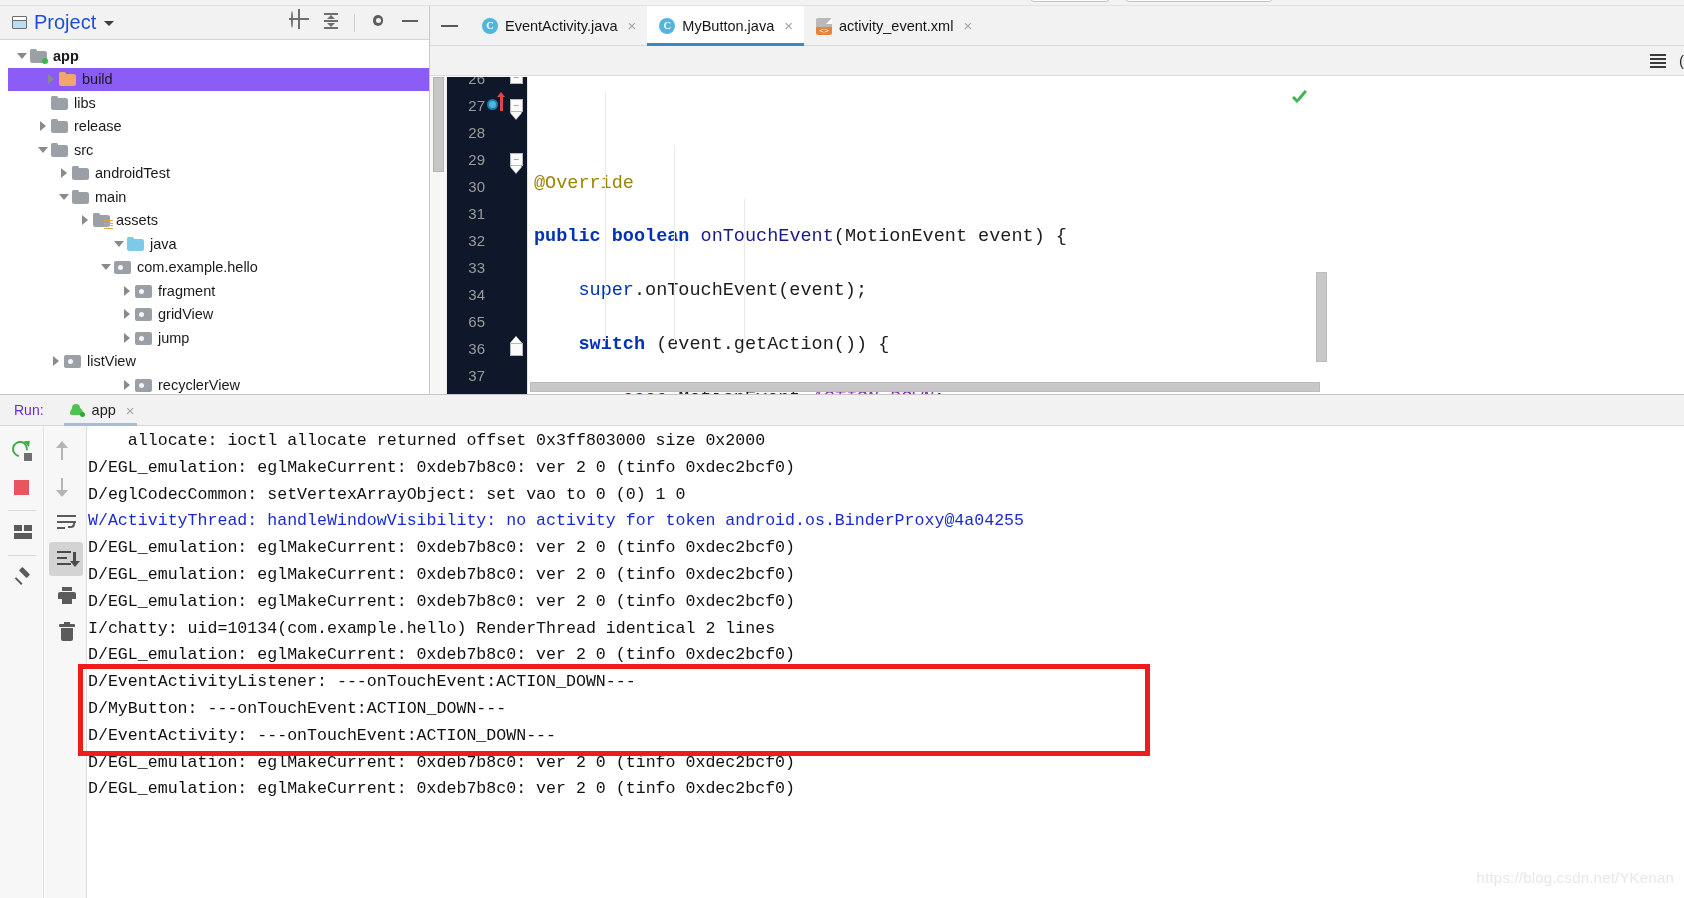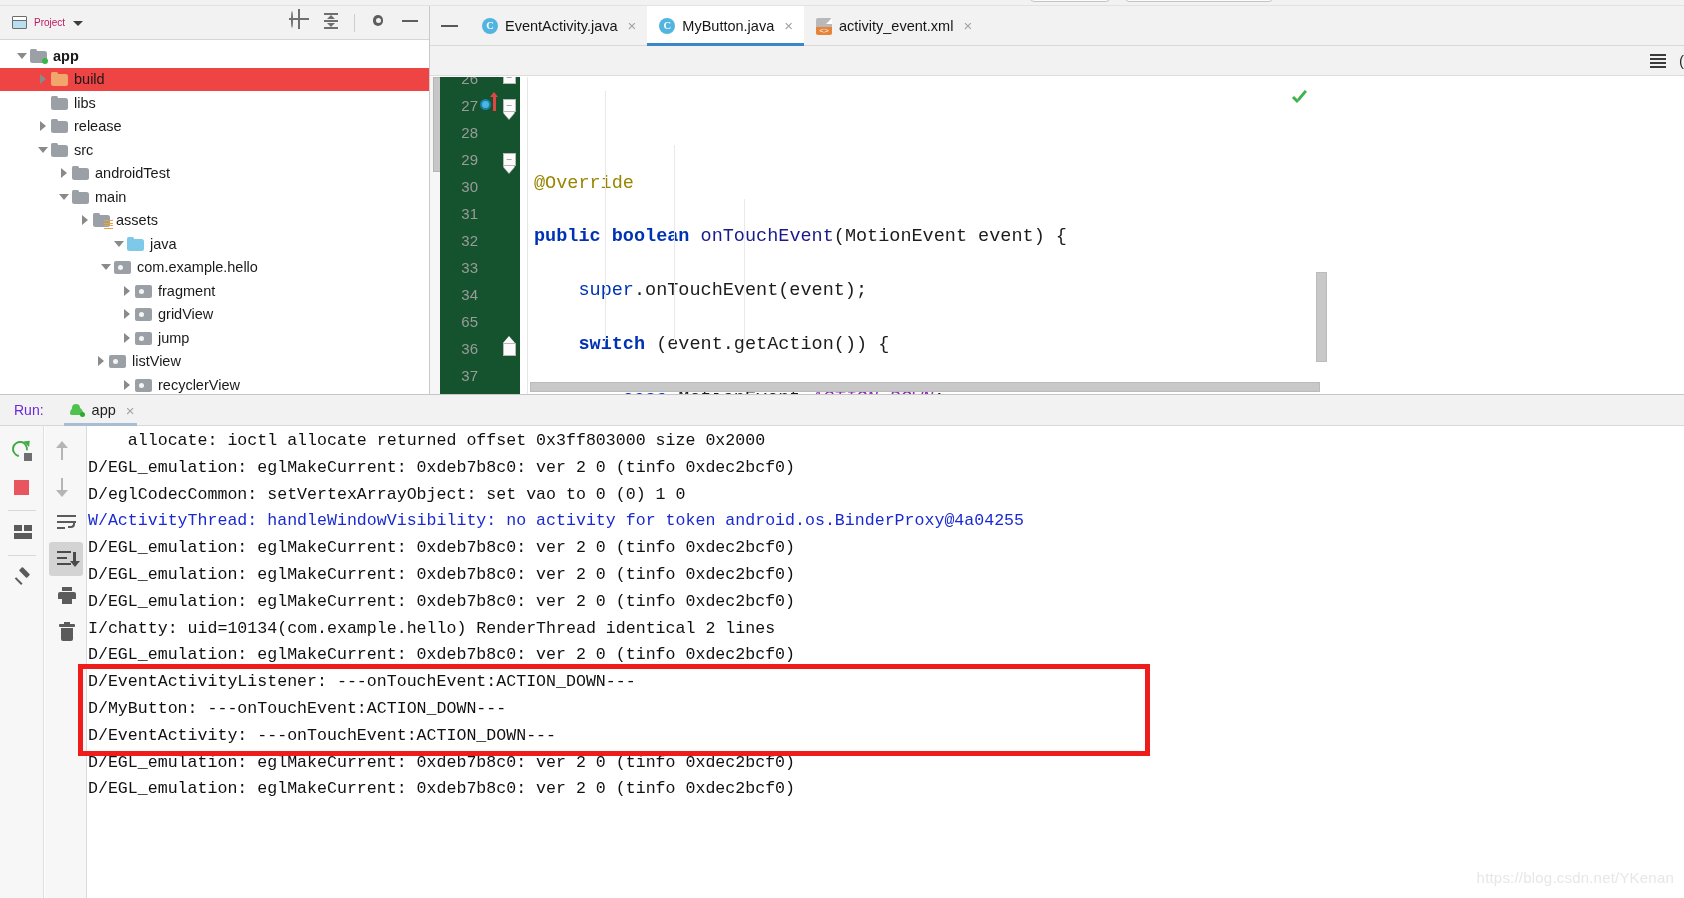--- a/index.html
+++ b/index.html
@@ -35,21 +35,21 @@
     display: flex; align-items: center; padding-left: 12px; gap: 7px;
   }
   .proj-win-icon {
     width: 15px; height: 13px; border: 1.6px solid #6d6d6d; border-radius: 1px;
     background: #b8dff0; position: relative; flex: none;
   }
   .proj-win-icon::before {
     content: ""; position: absolute; left: 0; top: 0; right: 0; height: 3px;
     background: #ffffff; border-bottom: 1px solid #6d6d6d;
   }
-  .project-title { font-size: 10px; color: #be185d; }
+  .project-title { font-size: 20px; color: #1d4ed8; }
   .caret-down {
     width: 0; height: 0; border-left: 5px solid transparent;
     border-right: 5px solid transparent; border-top: 5px solid #3c3c3c;
     margin-left: 1px; margin-top: 2px;
   }
   .ph-icons {
     position: absolute; right: 8px; top: 0; height: 34px;
     display: flex; align-items: center; gap: 10px;
   }
   .ph-sep { width: 1px; height: 18px; background: #cdcdcd; margin: 0 2px; }
@@ -101,21 +101,21 @@
   }
   .ic-minus { width: 18px; height: 18px; margin: 2px; position: relative; }
   .ic-minus::after { content:""; position: absolute; left: 1px; top: 8px; width: 16px; height: 1.8px; background: #5e5e5e; }
 
   
   .tree { position: relative; padding-top: 4px; height: 353px; overflow: hidden; background: #fff; }
   .tree-row {
     height: 23.5px; display: flex; align-items: center; position: relative;
     font-size: 14.5px; color: #1a1a1a; white-space: nowrap;
   }
-  .tree-row.sel { background: #ef4444; }
+  .tree-row.sel { background: #8b5cf6; margin-left: 8px; }
   .tw {
     width: 16px; height: 100%; display: flex; align-items: center;
     justify-content: center; flex: none;
   }
   .tw .arr-r { width: 0; height: 0; border-top: 5px solid transparent; border-bottom: 5px solid transparent; border-left: 6.5px solid #8a8a8a; }
   .tw .arr-d { width: 0; height: 0; border-left: 5px solid transparent; border-right: 5px solid transparent; border-top: 6.5px solid #8a8a8a; }
   .fi { width: 17px; height: 14px; flex: none; margin-right: 6px; position: relative; }
   .fi::before {
     content: ""; position: absolute; left: 0; top: 2px; width: 17px; height: 12px;
     background: #9aa0a6; border-radius: 1.5px 2.5px 2.5px 2.5px;
@@ -212,22 +212,22 @@
   }
   .left-strip {
     position: absolute; left: 0; top: 0; width: 17px; height: 100%;
     background: #f6f6f6; border-right: 1px solid #ececec;
   }
   .left-strip .thumb {
     position: absolute; left: 3px; top: 0px; width: 11px; height: 95px;
     background: #c6c6c6; border: 1px solid #b4b4b4;
   }
   .gutter {
-    position: absolute; left: 10px; top: 0; width: 80px; height: 100%;
-    background: #14532d;
+    position: absolute; left: 17px; top: 0; width: 80px; height: 100%;
+    background: #0f172a;
   }
   .gutter .ln {
     position: absolute; right: 42px; font-family: "Liberation Sans", sans-serif;
     font-size: 15px; color: #9b9b9b; text-align: right; width: 32px;
   }
   .bp-dot {
     position: absolute; left: 40px; width: 11px; height: 11px; border-radius: 50%;
     background: #49b8e0; border: 2px solid #1b7fa8;
   }
   .bp-arrow {
@@ -615,21 +615,21 @@
           <span class="pk"></span>
           <span class="tree-label">gridView</span>
         </div>
         <div class="tree-row" style="padding-left: 119px;">
           <span class="tw">
             <span class="arr-r"></span>
           </span>
           <span class="pk"></span>
           <span class="tree-label">jump</span>
         </div>
-        <div class="tree-row" style="padding-left: 93px; align-items: center;">
+        <div class="tree-row" style="padding-left: 48px; align-items: center;">
           <span class="tw">
             <span class="arr-r"></span>
           </span>
           <span class="pk"></span>
           <span class="tree-label">listView</span>
         </div>
         <div class="tree-row" style="padding-left: 119px;">
           <span class="tw">
             <span class="arr-r"></span>
           </span>

